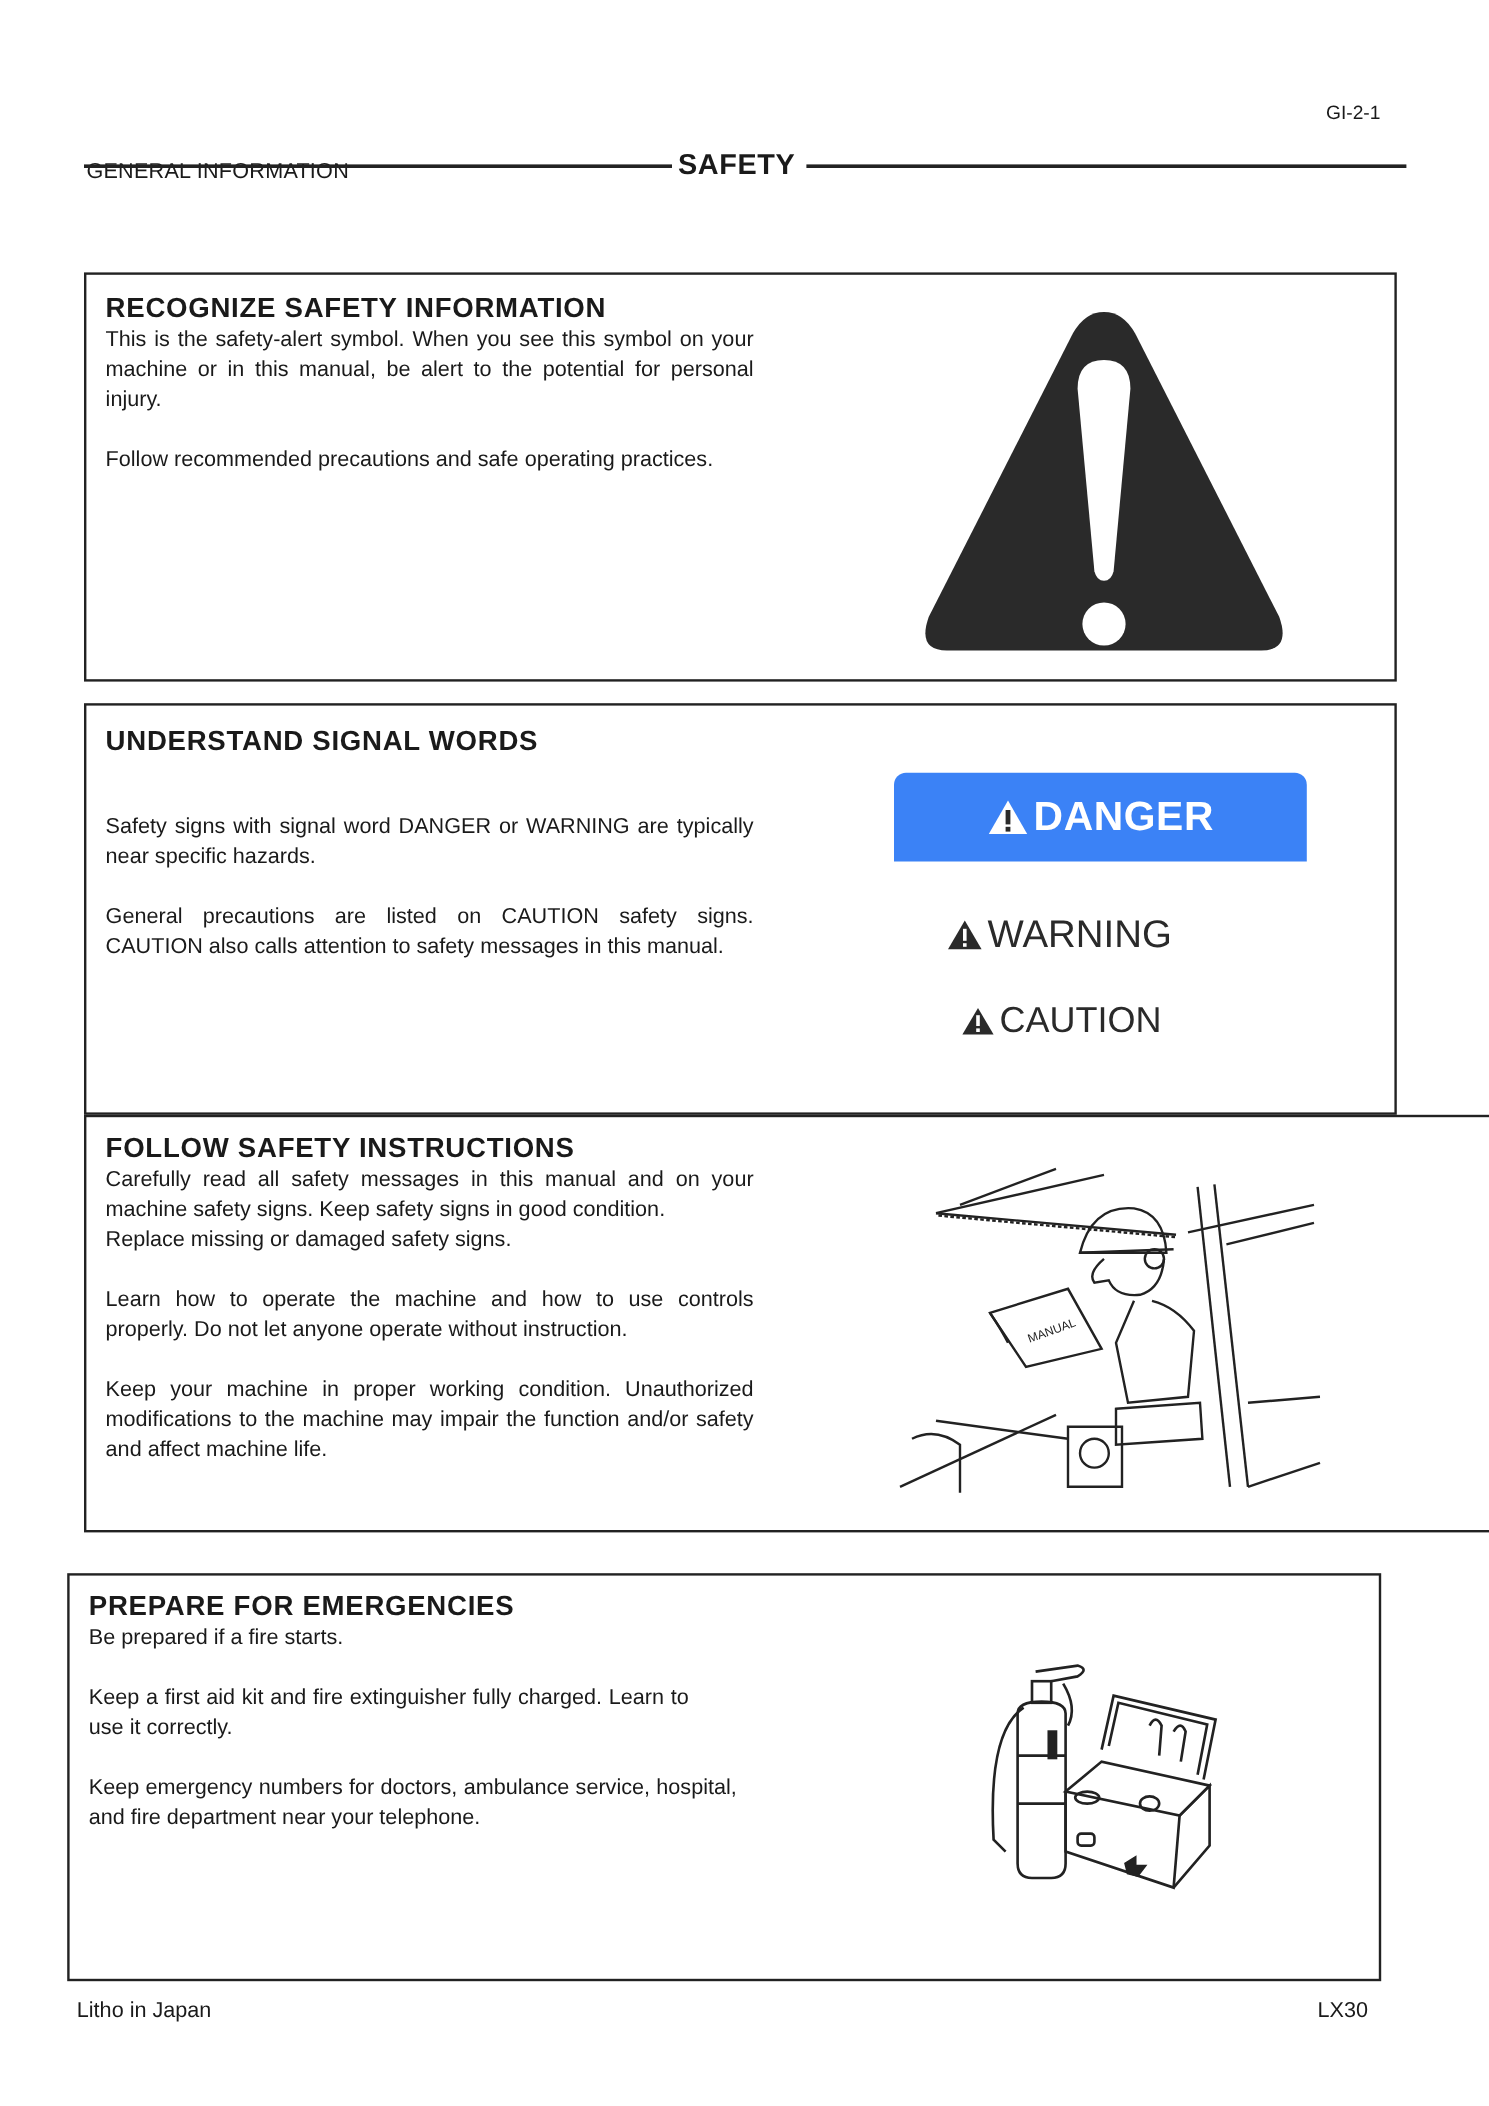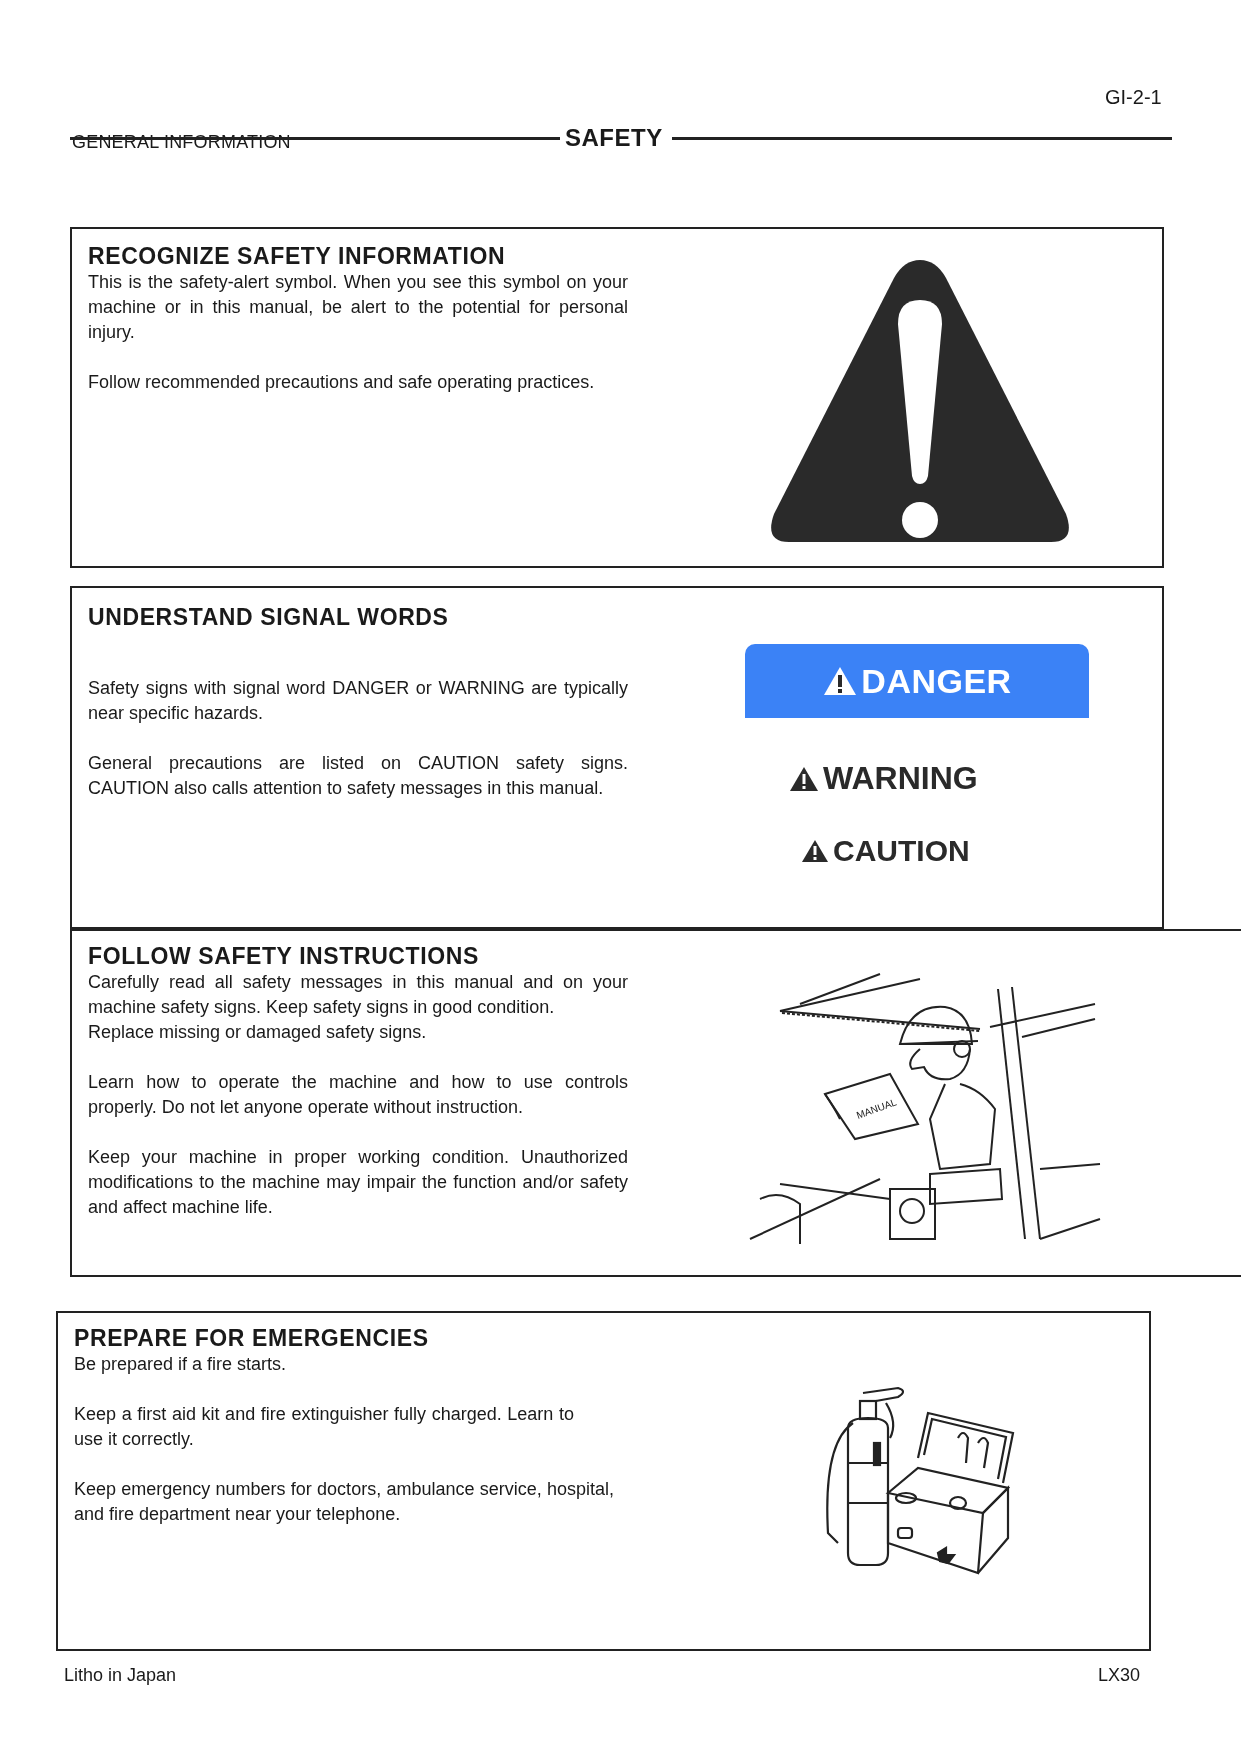--- a/index.html
+++ b/index.html
@@ -1,38 +1,38 @@
 <!DOCTYPE html>
 <html><head>
 <meta charset="utf-8">
 <style>
   html, body { margin: 0; padding: 0; background: #ffffff; }
   body { width: 1241px; height: 1755px; position: relative; overflow: hidden;
          font-family: "Liberation Sans", sans-serif; color: #1a1a1a; }
   .hdr-left { position: absolute; left: 72px; top: 86px; font-size: 18px; letter-spacing: 0.2px; margin-top: 46px; }
-  .hdr-right { position: absolute; left: 1105px; top: 86px; font-size: 20px; }
+  .hdr-right { position: absolute; left: 1105px; top: 86px; font-size: 16px; }
   .rule { position: absolute; top: 137px; height: 3px; background: #222; }
   .rule.left { left: 70px; width: 490px; }
   .rule.right { left: 672px; width: 500px; }
   .section-title { position: absolute; left: 565px; top: 124px; font-size: 24px; font-weight: bold; letter-spacing: 0.5px; }
 
   .box { position: absolute; border: 2px solid #222; box-sizing: border-box; }
   .box .content { position: absolute; left: 16px; top: 14px; width: 540px; }
   .box h2 { margin: 0; font-size: 23px; font-weight: bold; letter-spacing: 0.6px; color: #1a1a1a; }
   .box p { margin: 0; font-size: 18px; line-height: 25px; text-align: justify; text-align-last: left; }
   .gap { height: 25px; }
   .box .art { position: absolute; }
 
   .footer-left { position: absolute; left: 64px; top: 1665px; font-size: 18px; }
   .footer-right { position: absolute; left: 1098px; top: 1665px; font-size: 18px; }
 
   .sign-danger { position: absolute; left: 13px; top: 56px; width: 344px; height: 74px; border-radius: 10px 10px 0 0;
                  background: #3b82f6; display: flex; align-items: center; justify-content: center;
                  color: #fff; font-weight: bold; font-size: 34px; letter-spacing: 0.5px; }
-  .sign-word { position: absolute; font-weight: bold; color: #2a2a2a; font-size: 32px; display: flex; align-items: center; }
+  .sign-word { position: absolute; font-weight: normal; color: #2a2a2a; font-size: 32px; display: flex; align-items: center; }
   .tri-mini { display: inline-block; margin-right: 3px; }
 </style>
 </head>
 <body>
 
 <div class="hdr-left">GENERAL INFORMATION</div>
 <div class="hdr-right">GI-2-1</div>
 <div class="rule left"></div>
 <div class="section-title">SAFETY</div>
 <div class="rule right"></div>

